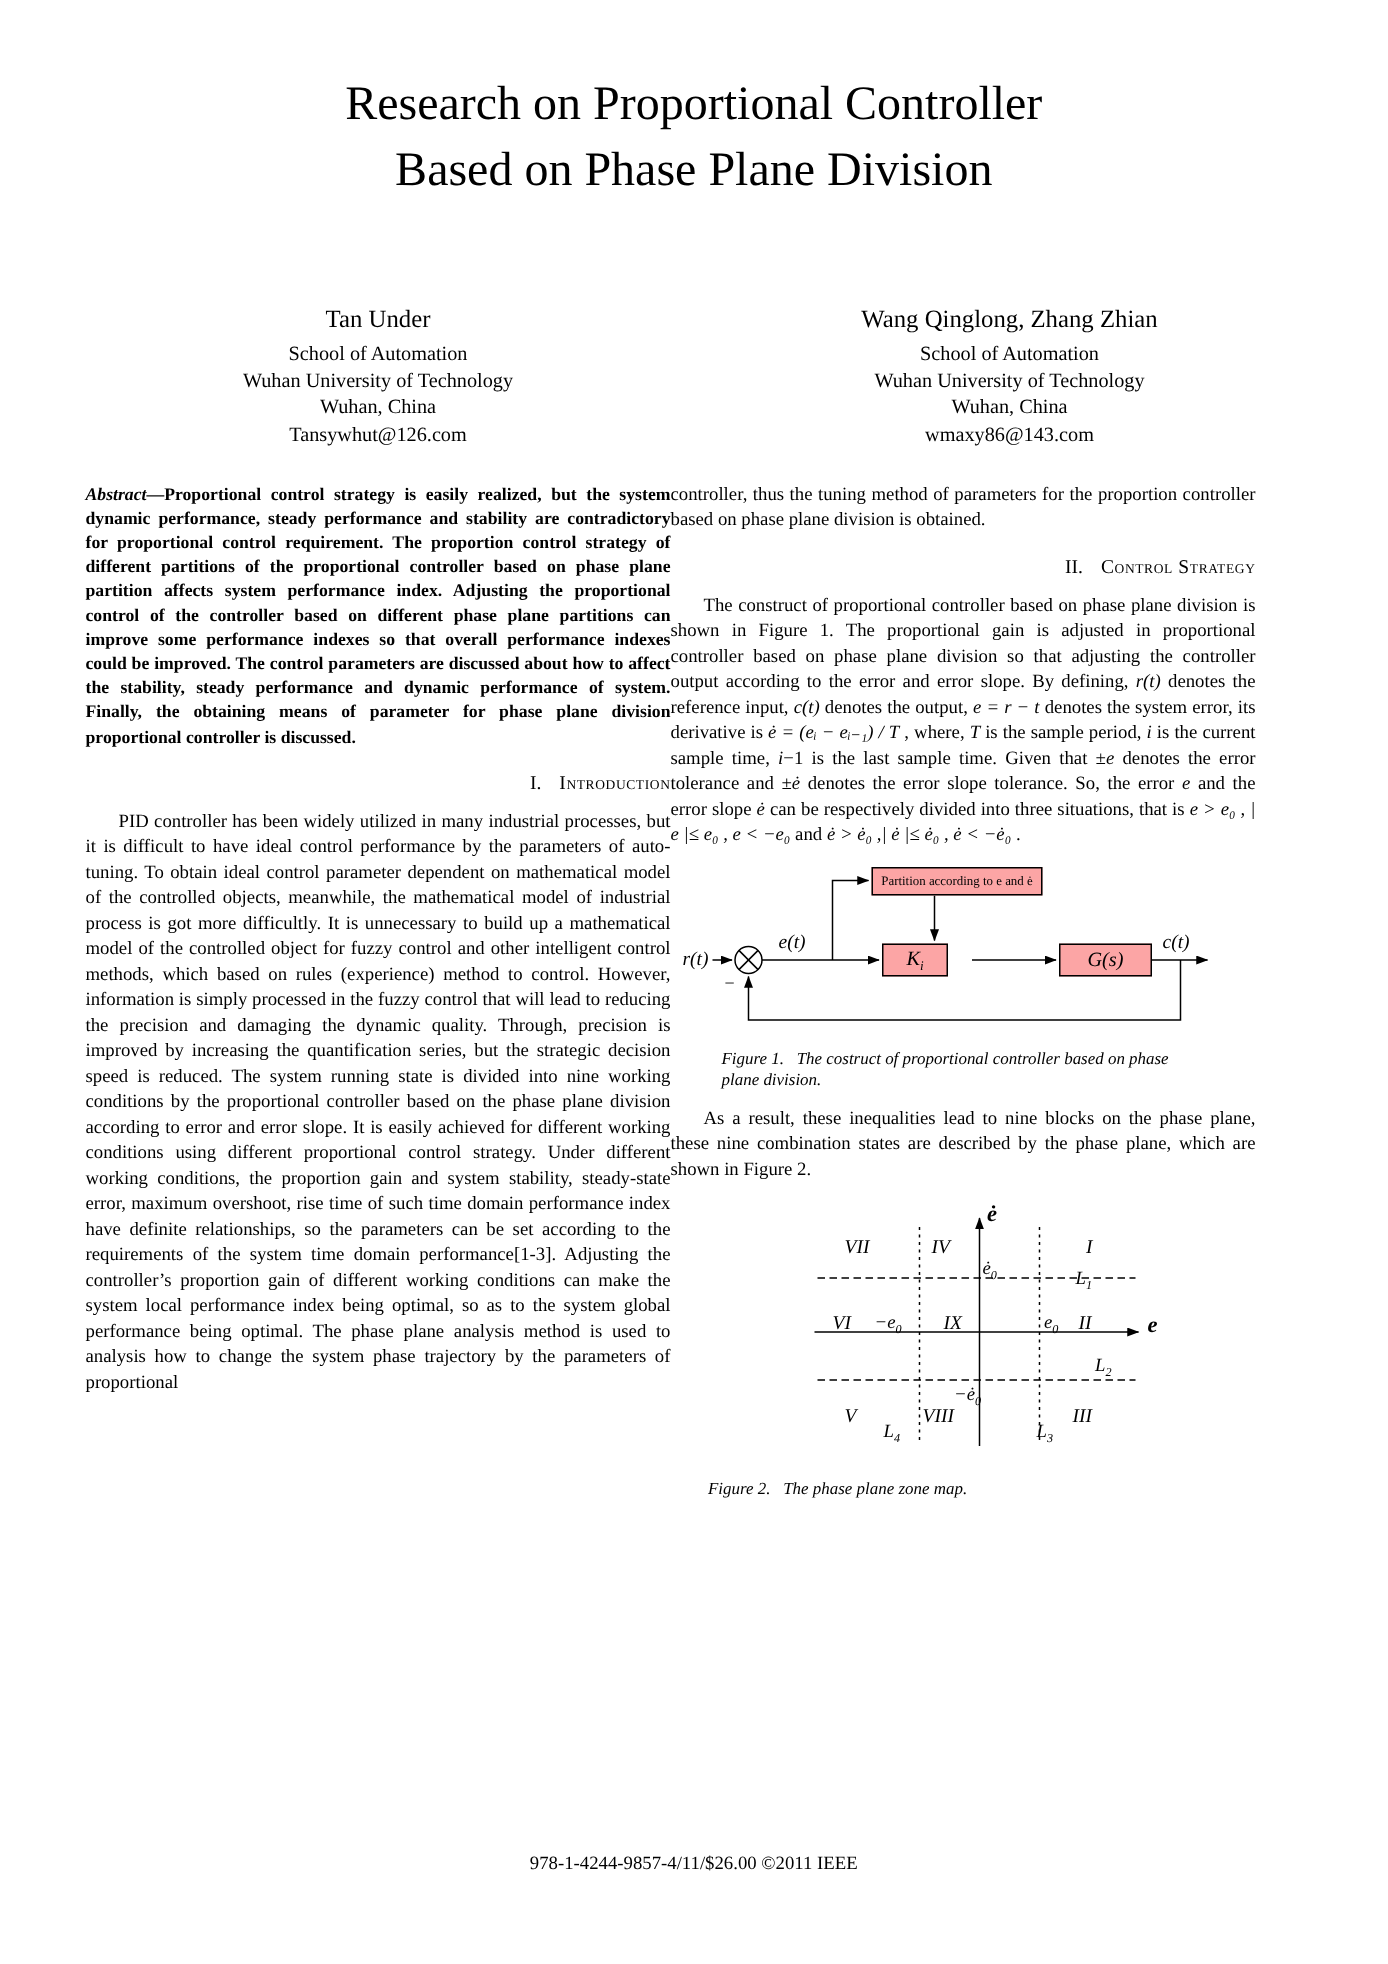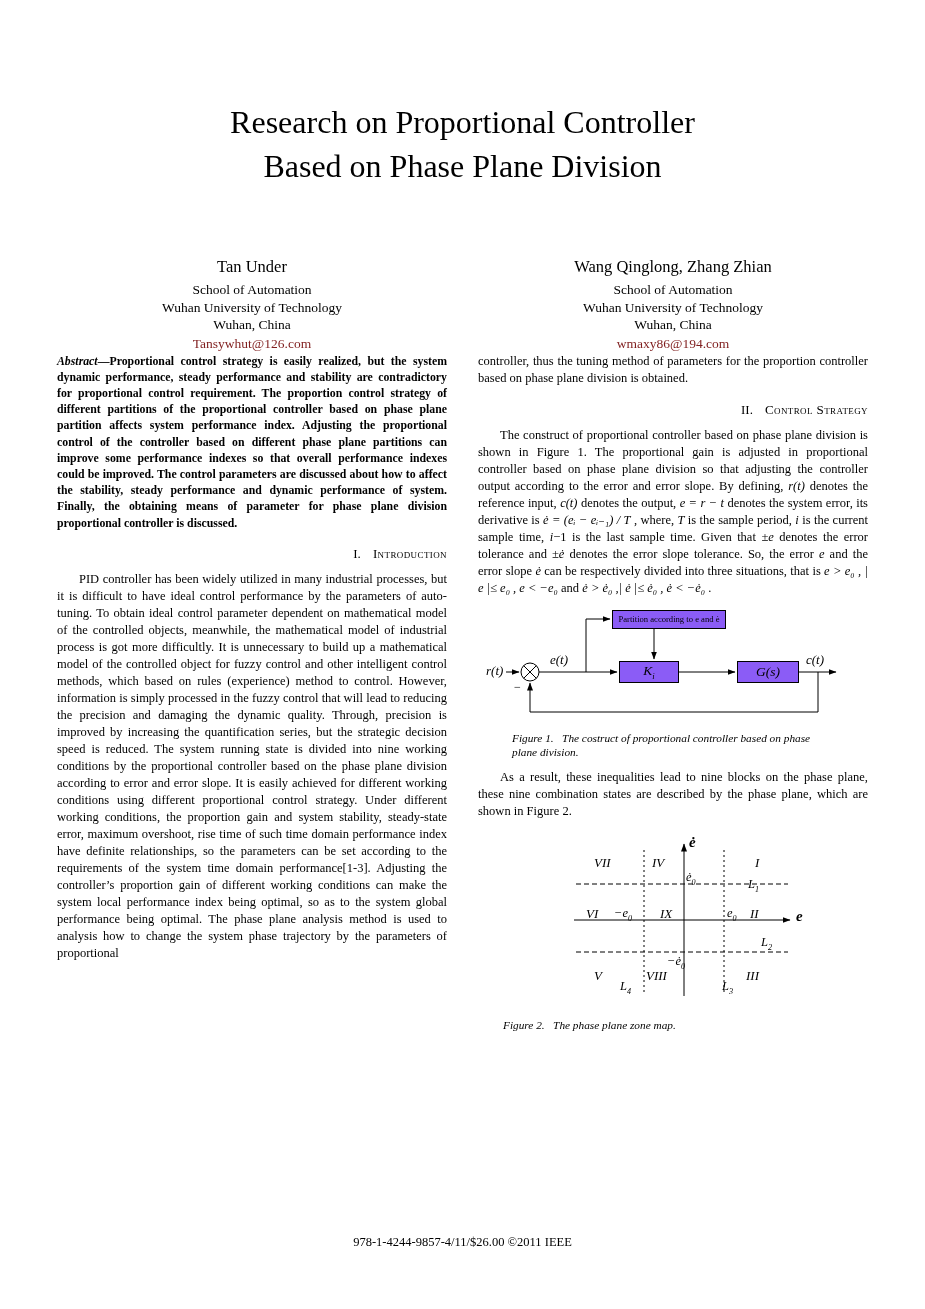--- a/index.html
+++ b/index.html
@@ -2,43 +2,43 @@
 <html><head>
 <meta charset="utf-8">
 <style>
   * { box-sizing: border-box; }
   html,body { margin:0; padding:0; background:#ffffff; }
   .page {
     width:925px; height:1309px; background:#fff; color:#000;
     position:relative; overflow:hidden;
     font-family:"Liberation Serif","DejaVu Serif",serif;
   }
-  .title { margin:0; padding-top:100px; text-align:center; font-weight:400; font-size:32px; line-height:44px; }
+  .title { margin:0; padding-top:46px; text-align:center; font-weight:400; font-size:32px; line-height:44px; }
   .title span { display:block; }
   .authors { display:flex; padding:0 57px; gap:31px; margin-top:68px; }
   .author { width:390px; text-align:center; }
   .author-name { font-size:16.5px; line-height:22px; margin-bottom:3px; }
   .author-line { font-size:13.5px; line-height:17.5px; }
-  .author-email { font-size:13.5px; line-height:18px; color:#7f1d1d; text-decoration:none; display:inline-block; margin-top:1px; }
-  .columns { display:flex; padding:0 57px; gap:31px; }
+  .author-email { font-size:13.5px; line-height:18px; color:#000000; text-decoration:none; display:inline-block; margin-top:1px; }
+  .columns { display:flex; padding:0 57px; margin-top:22px; }
   .col { width:390px; }
   .abstract { margin:0; font-size:11.8px; font-weight:bold; line-height:16.2px; text-align:justify; }
   .abs-label { font-style:italic; }
   .keywords { margin:5px 0 0; font-size:11.8px; font-weight:bold; font-style:italic; line-height:16.2px; text-align:justify; text-indent:16px; }
   .sec-head { margin:15px 0 9px; text-align:right; font-weight:400; font-size:13px; }
   .sec-head .sc { font-variant:small-caps; margin-left:12px; letter-spacing:0.4px; }
   .body-p { margin:0; font-size:12.5px; line-height:17px; text-align:justify; text-indent:22px; }
   .body-p.no-indent { text-indent:0; }
   .fig { position:relative; }
   .fig svg { position:absolute; left:0; top:0; }
   .fig1 { width:380px; height:118px; margin:10px 0 2px 8px; }
   .fig2 { width:285px; height:172px; margin:16px 0 0 94px; }
-  .dbox { position:absolute; border:1px solid #000; display:flex; align-items:center; justify-content:center; background:#8b5cf6; }
+  .dbox { position:absolute; border:1px solid #000; display:flex; align-items:center; justify-content:center; background:#fca5a5; }
   .partition-box { left:126px; top:3px; width:114px; height:19px; font-size:8.6px; white-space:nowrap; }
-  .ki-box { left:133px; top:54px; width:60px; height:22px; font-size:13.5px; font-style:italic; }
+  .ki-box { left:133px; top:54px; width:44px; height:22px; font-size:13.5px; font-style:italic; }
   .gs-box { left:251px; top:54px; width:62px; height:22px; font-size:13.5px; font-style:italic; }
   .flabel { position:absolute; font-style:italic; font-size:13px; line-height:13px; white-space:nowrap; }
   .flabel.plain { font-style:normal; }
   .axis-lab { font-weight:bold; font-size:15px; }
   .llabel { font-size:12.5px; }
   sub { font-size:0.65em; }
   .fig-caption { margin:6px auto 10px; width:322px; font-size:11.3px; line-height:14px;font-style:italic; }
   .fig-caption.one-line { margin-top:10px; width:340px; }
   .footer { position:absolute; left:0; right:0; top:1210px; text-align:center; font-size:12.5px;margin-top:25px; }
 </style>
@@ -58,21 +58,21 @@
       <div class="author-line">School of Automation</div>
       <div class="author-line">Wuhan University of Technology</div>
       <div class="author-line">Wuhan, China</div>
       <a href="#" class="author-email">Tansywhut@126.com</a>
     </div>
     <div class="author">
       <div class="author-name">Wang Qinglong, Zhang Zhian</div>
       <div class="author-line">School of Automation</div>
       <div class="author-line">Wuhan University of Technology</div>
       <div class="author-line">Wuhan, China</div>
-      <a href="#" class="author-email">wmaxy86@194.com</a>
+      <a href="#" class="author-email">wmaxy86@143.com</a>
     </div>
   </div>
 
   <div class="columns">
 
     <div class="col">
       <p class="abstract"><i class="abs-label">Abstract</i><span>—Proportional control strategy is easily realized, but the system dynamic performance, steady performance and stability are contradictory for proportional control requirement. The proportion control strategy of different partitions of the proportional controller based on phase plane partition affects system performance index. Adjusting the proportional control of the controller based on different phase plane partitions can improve some performance indexes so that overall performance indexes could be improved. The control parameters are discussed about how to affect the stability, steady performance and dynamic performance of system. Finally, the obtaining means of parameter for phase plane division proportional controller is discussed.</span></p>
 
       <h2 class="sec-head"><span>I.</span><span class="sc">Introduction</span></h2>
 

